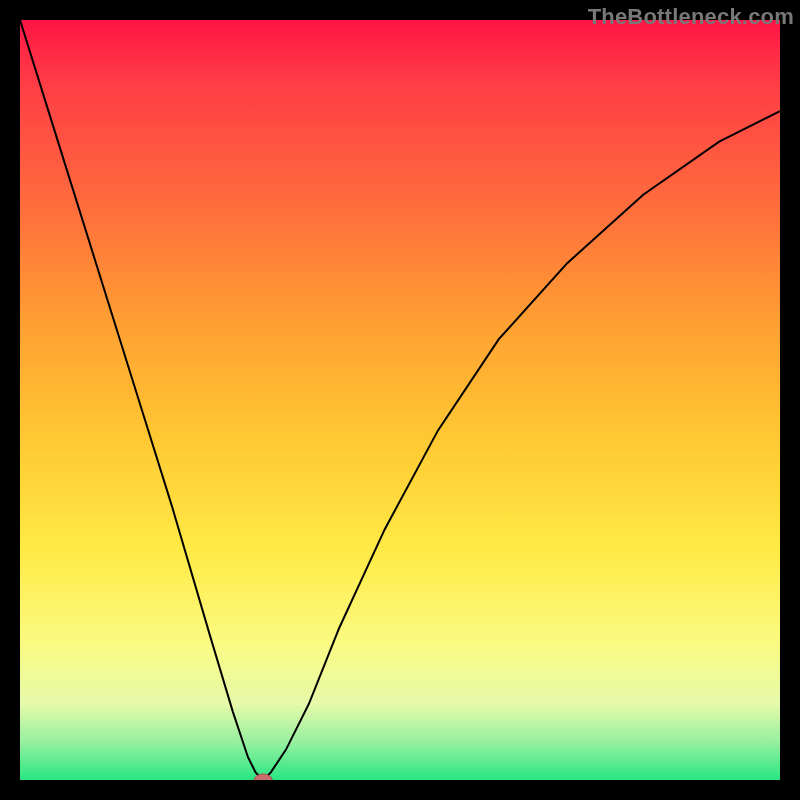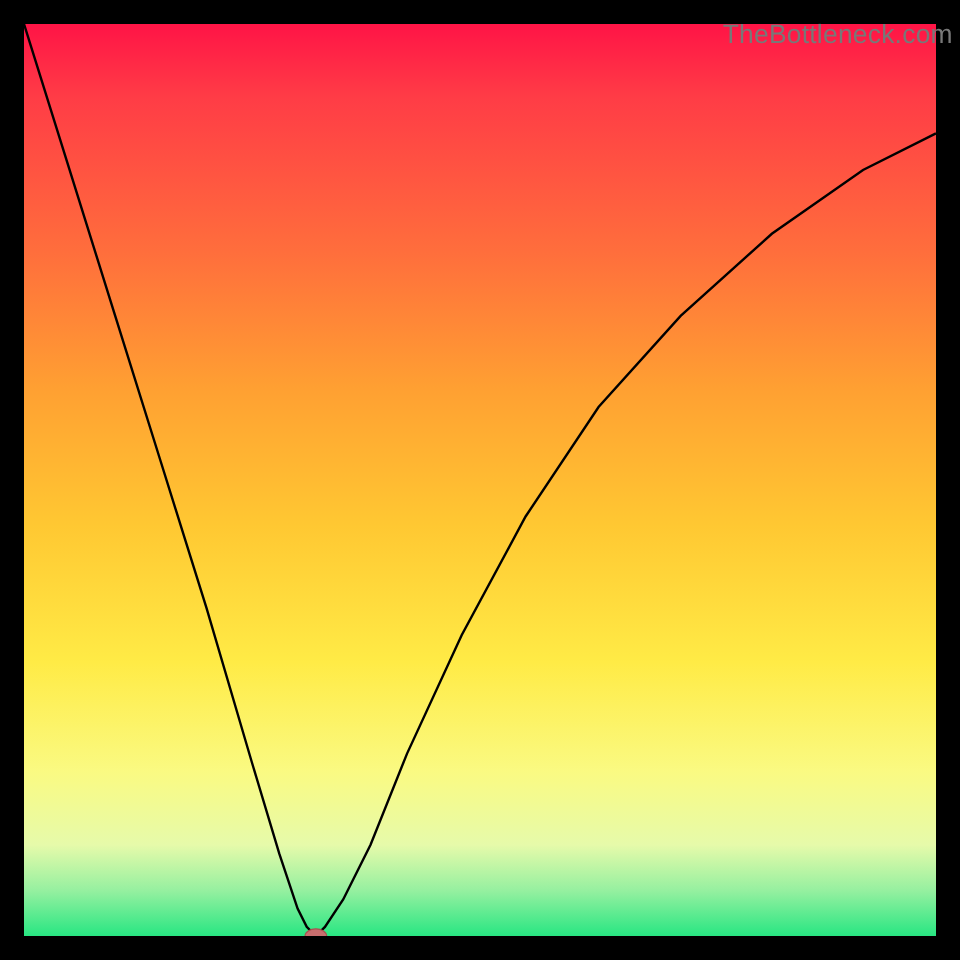--- a/index.html
+++ b/index.html
@@ -49,25 +49,25 @@
     stroke: #000;
     stroke-width: 2;
   }
   .marker {
     fill: rgb(200, 110, 110);
     stroke: rgb(170, 80, 80);
     stroke-width: 1;
   }
   .watermark {
     position: absolute;
-    top: 16px;
+    top: 4px;
     right: 6px;
     color: rgb(120, 120, 120);
     font-size: 22px;
-    font-weight: 400;
+    font-weight: 700;
     letter-spacing: 0.2px;
   }
 </style>
 </head>
 <body>
 
 <div class="plot-outer">
   <div class="gradient-area"></div>
   <svg class="curve-svg" viewBox="0 0 760 760" preserveAspectRatio="none">
     <path class="curve-path" d="M0.0 0.0 L38.0 121.6 L76.0 243.2 L114.0 364.8 L152.0 486.4 L190.0 615.6 L212.8 691.6 L228.0 737.2 L235.6 752.4 L243.2 760.0 L250.8 752.4 L266.0 729.6 L288.8 684.0 L319.2 608.0 L364.8 509.2 L418.0 410.4 L478.8 319.2 L547.2 243.2 L623.2 174.8 L699.2 121.6 L760.0 91.2"></path>

